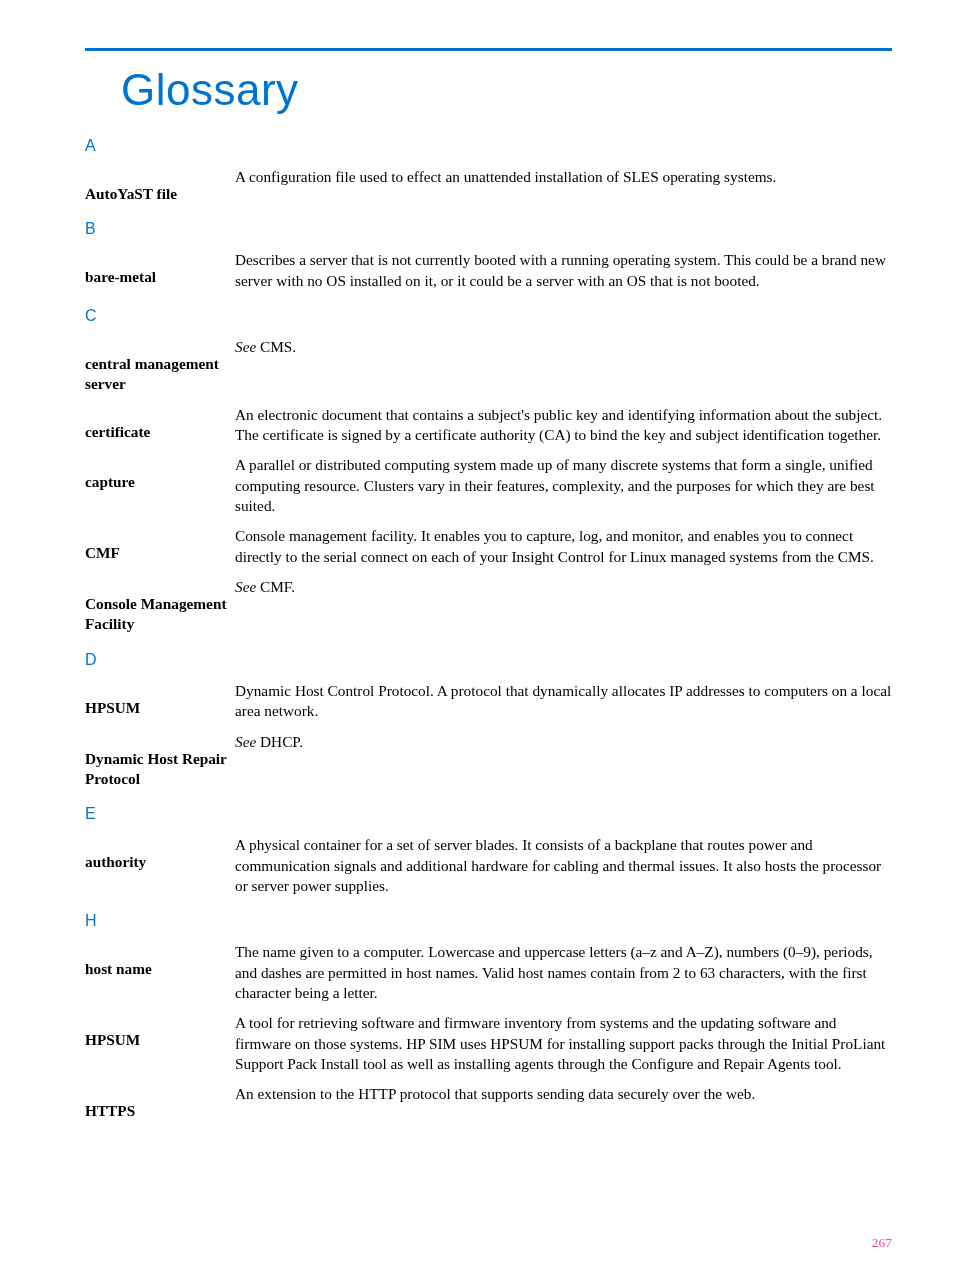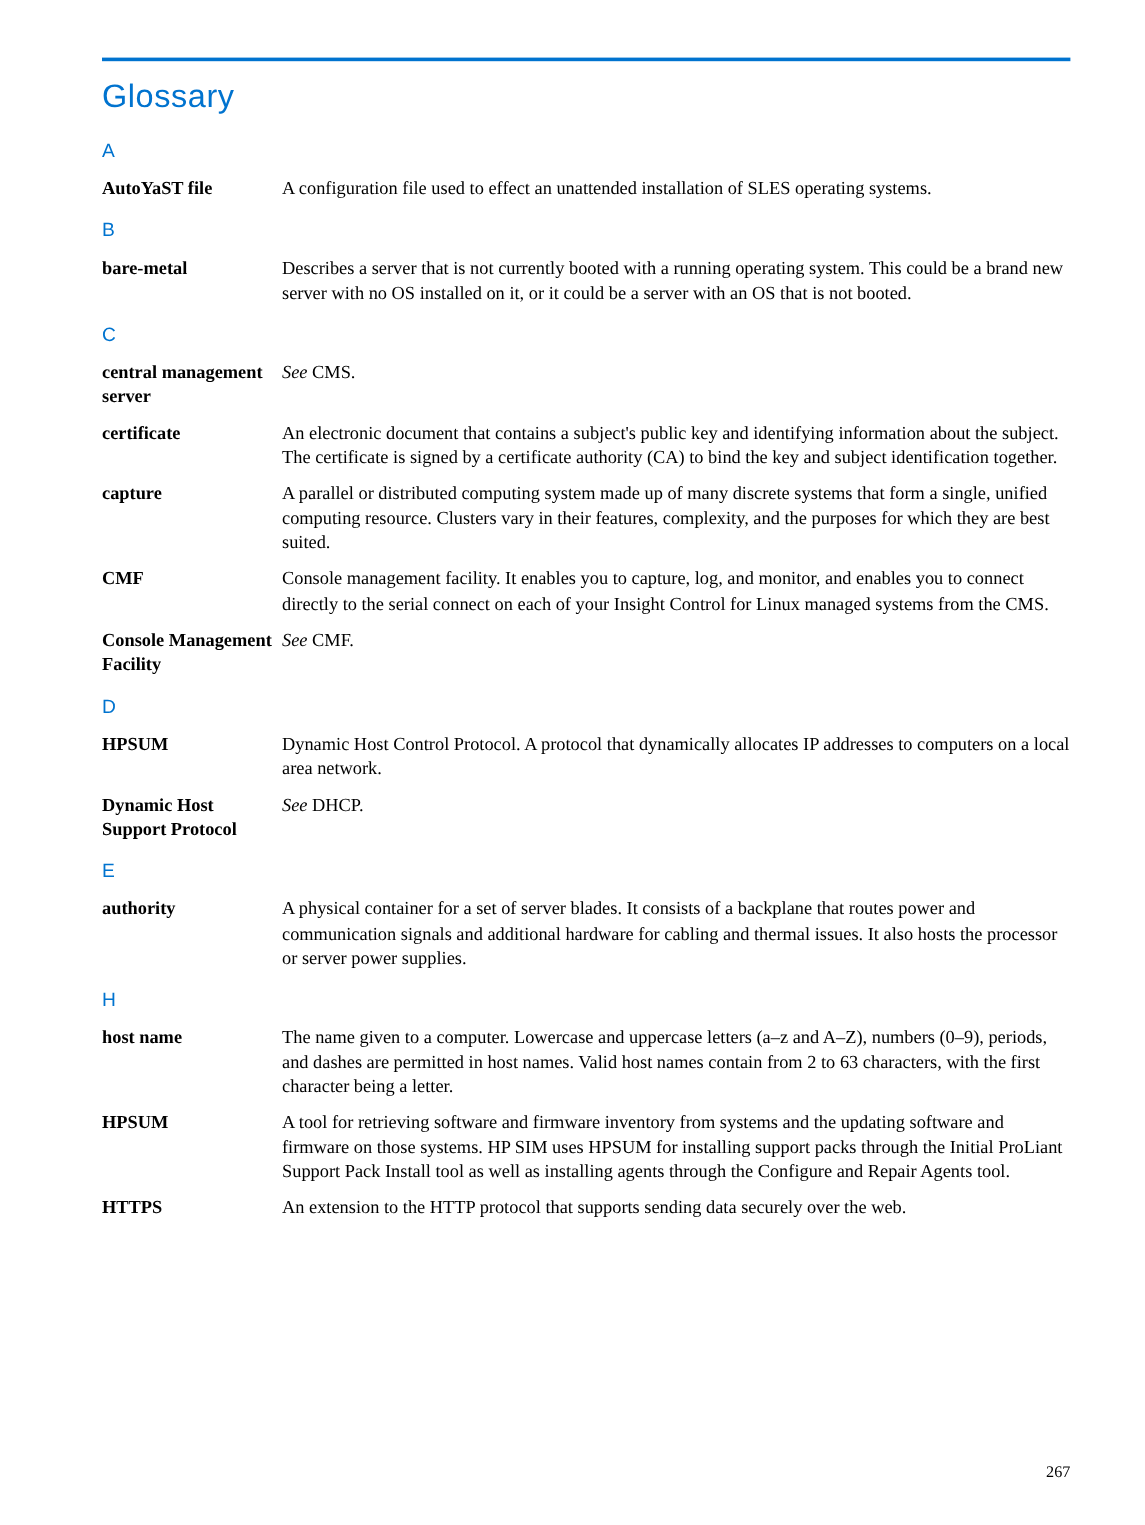--- a/index.html
+++ b/index.html
@@ -12,25 +12,26 @@
   }
   .page {
     padding: 48px 62px 40px 85px;
   }
   .top-rule {
     border-top: 3px solid #0073cf;
     margin-bottom: 14px;
   }
   .title {
     font-family: 'Trebuchet MS', 'Arial', sans-serif;
-    font-size: 27px;
+    font-size: 44px;
     font-weight: 300;
     color: #0073cf;
     margin-bottom: 22px;
     letter-spacing: 0.5px;
+    margin-left: 36px;
   }
   .section-letter {
     font-family: 'Trebuchet MS', 'Arial', sans-serif;
     font-size: 16px;
     color: #0073cf;
     margin-top: 16px;
     margin-bottom: 12px;
   }
   .entry {
     display: flex;
@@ -38,33 +39,34 @@
     margin-bottom: 10px;
     font-size: 15.3px;
     line-height: 1.33;
     color: #000;
   }
   .term {
     flex: 0 0 150px;
     font-weight: bold;
     font-family: Georgia, 'Times New Roman', serif;
     padding-right: 8px;
+    margin-top: 17px;
   }
   .definition {
     flex: 1;
     font-family: Georgia, 'Times New Roman', serif;
   }
   .see { font-style: italic; }
   .pagenum {
     position: absolute;
-    bottom: 36px;
+    bottom: 20px;
     right: 62px;
     font-size: 13.5px;
     font-family: Georgia, 'Times New Roman', serif;
-    color: #000000;
+    color: #ec4899;
   }
 </style>
 </head>
 <body>
 
 <div class="page">
   <div class="top-rule"></div>
   <h1 class="title">Glossary</h1>
   <div id="sections-root">
       <div class="section-letter">A</div>
@@ -97,21 +99,21 @@
       <div class="entry">
         <div class="term">Console Management Facility</div>
         <div class="definition"><span class="see">See</span><span> CMF.</span></div>
       </div>
       <div class="section-letter">D</div>
       <div class="entry">
         <div class="term">HPSUM</div>
         <div class="definition">Dynamic Host Control Protocol. A protocol that dynamically allocates IP addresses to computers on a local area network.</div>
       </div>
       <div class="entry">
-        <div class="term">Dynamic Host Support Protocol</div>
+        <div class="term">Dynamic Host Repair Protocol</div>
         <div class="definition"><span class="see">See</span><span> DHCP.</span></div>
       </div>
       <div class="section-letter">E</div>
       <div class="entry">
         <div class="term">authority</div>
         <div class="definition">A physical container for a set of server blades. It consists of a backplane that routes power and communication signals and additional hardware for cabling and thermal issues. It also hosts the processor or server power supplies.</div>
       </div>
       <div class="section-letter">H</div>
       <div class="entry">
         <div class="term">host name</div>

